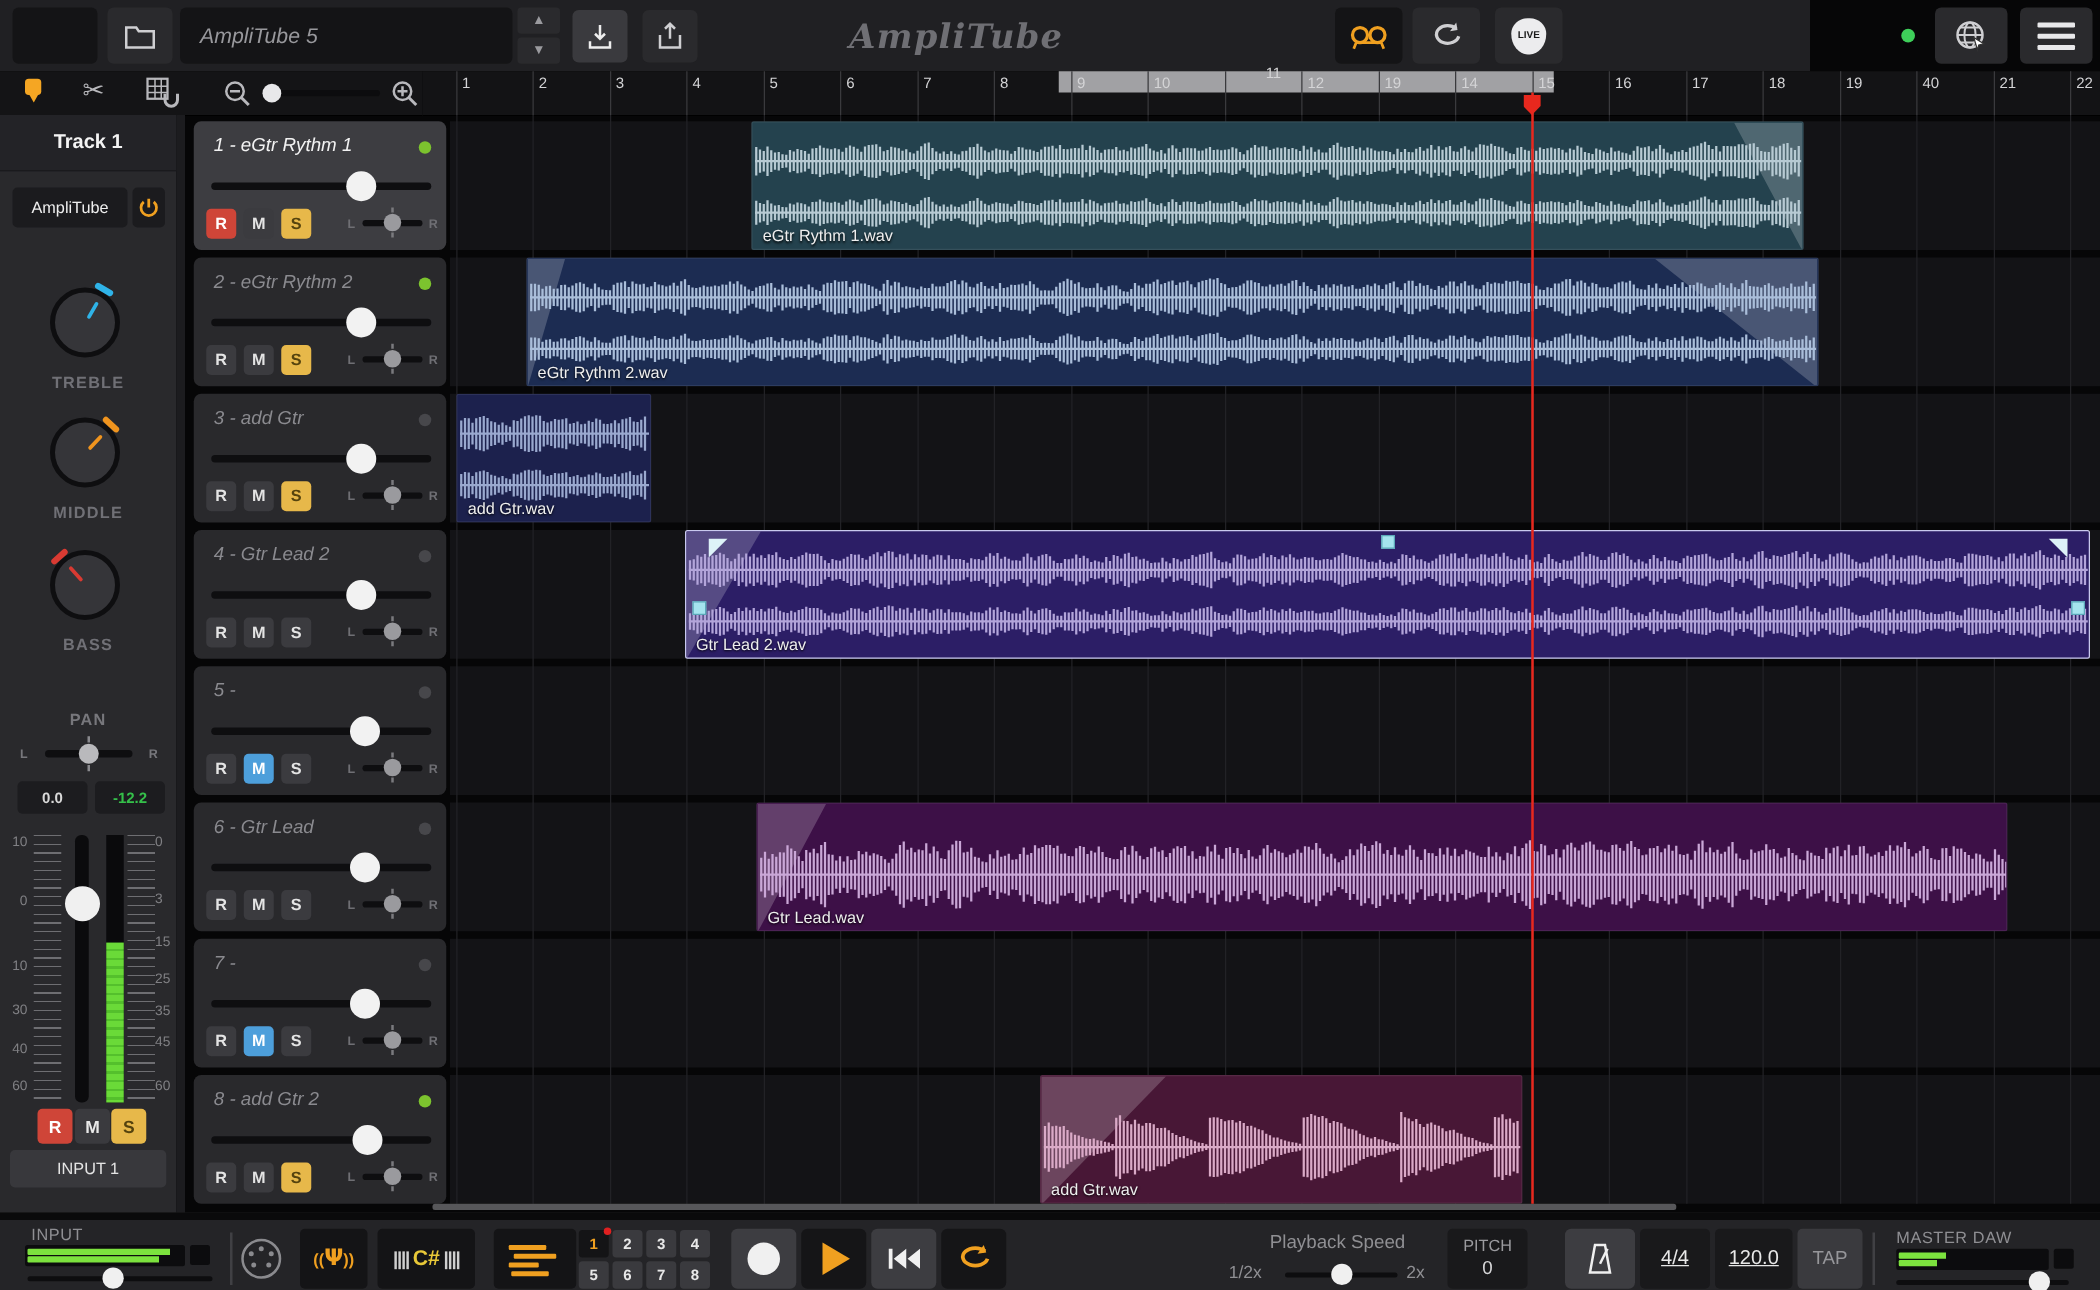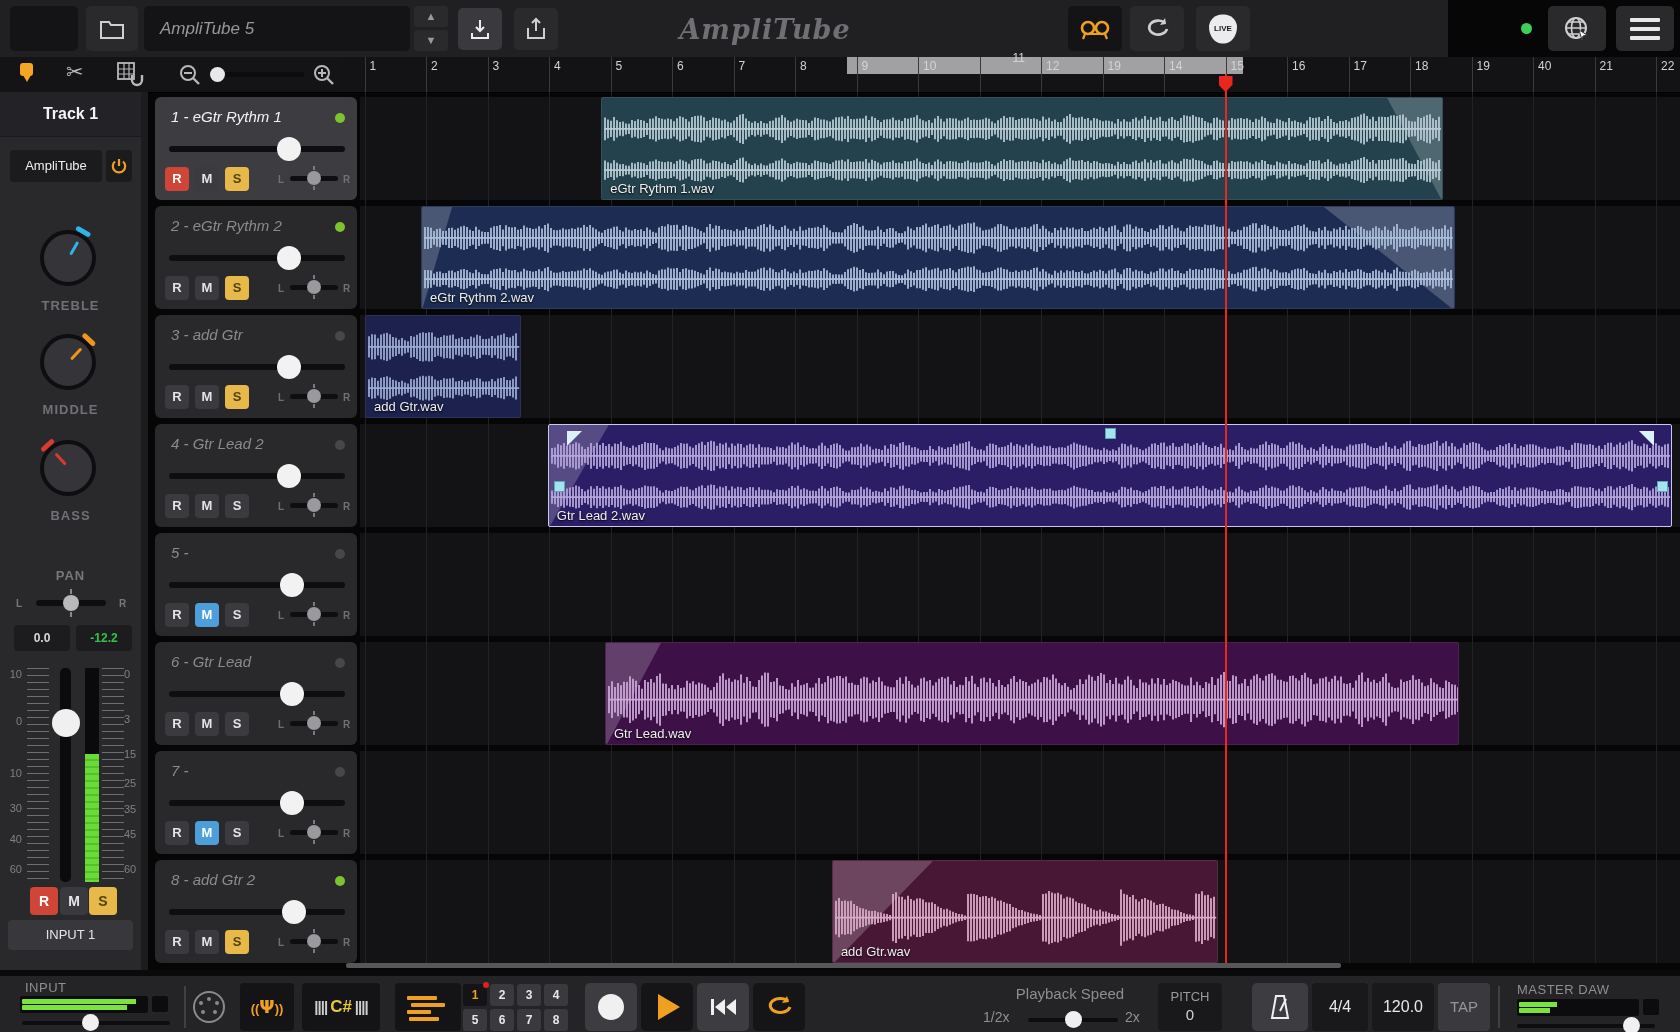--- a/index.html
+++ b/index.html
@@ -119,21 +119,21 @@
   .cnt.on{background:#141416;color:#f0a020;}
   .cnt.on:after{content:"";position:absolute;right:-2px;top:-2px;width:6px;height:6px;border-radius:50%;background:#e02020;}
   #recdot{position:absolute;left:13px;top:11px;width:26px;height:26px;border-radius:50%;background:#f0f0f0;}
   #playtri{position:absolute;left:17px;top:11px;width:0;height:0;border-left:22px solid #f0a020;border-top:13px solid transparent;border-bottom:13px solid transparent;}
   #timedisp{position:absolute;left:820px;top:7px;width:156px;height:48px;background:#0b0b0c;border-radius:4px;
     color:#f2f2f2;font-family:"DejaVu Sans Mono",monospace;font-style:italic;font-weight:bold;font-size:22px;
     text-align:center;line-height:48px;letter-spacing:0px;}
   #pitchbox{position:absolute;left:1158px;top:7px;width:64px;height:48px;background:#19191b;border-radius:4px;text-align:center;}
   #pitchbox .l1{color:#9a9a9e;font-size:13px;margin-top:6px;}
   #pitchbox .l2{color:#d4d4d6;font-size:15px;margin-top:2px;}
-  .dispbox{position:absolute;top:7px;height:48px;background:#19191b;border-radius:4px;color:#e8e8e8;font-size:16px;text-align:center;line-height:48px;}
+  .dispbox{position:absolute;top:7px;height:48px;background:#19191b;border-radius:4px;color:#e8e8e8;font-size:16px;text-align:center;line-height:48px;text-decoration:underline;}
   #tapbtn{position:absolute;left:1438px;top:7px;width:52px;height:48px;background:#3a3a3e;border-radius:4px;
     color:#96969a;font-size:15px;text-align:center;line-height:48px;}
   .vdiv{position:absolute;top:10px;width:2px;height:42px;background:#404044;}
   #speedlab{position:absolute;left:1000px;top:9px;width:140px;text-align:center;color:#8f8f93;font-size:15px;}
   .spdend{position:absolute;top:33px;color:#8f8f93;font-size:14px;}
   #tunerbtn{position:absolute;left:240px;top:7px;width:54px;height:48px;background:#141416;border-radius:4px;
     color:#f0a020;text-align:center;line-height:48px;font-size:13px;font-weight:bold;}
   #tunerbtn .psi{font-family:"DejaVu Sans",sans-serif;font-size:18px;}
   #notebtn{position:absolute;left:302px;top:7px;width:78px;height:48px;background:#141416;border-radius:4px;
     text-align:center;line-height:48px;font-size:15px;font-weight:bold;color:#cfcfcf;letter-spacing:-1px;}
@@ -604,21 +604,21 @@
       <svg width="1124.22" height="103" style="position: absolute; left: 0px; top: 0px;">
         <path d="M2 30.9H1121.22 M2 72.1H1121.22 M3 23.1V38.7M3 65.5V78.7M6 22.4V39.4M6 65.0V79.2M9 19.1V42.7M9 62.3V81.9M12 20.3V41.5M12 63.2V81.0M15 18.1V43.7M15 61.4V82.8M18 20.8V41.0M18 63.6V80.6M21 19.4V42.4M21 62.5V81.7M24 19.0V42.8M24 62.1V82.1M27 17.2V44.6M27 60.6V83.6M30 18.3V43.5M30 61.5V82.7M33 21.4V40.4M33 64.1V80.1M36 23.9V37.9M36 66.2V78.0M39 22.0V39.8M39 64.6V79.6M42 18.0V43.8M42 61.3V82.9M45 21.0V40.8M45 63.8V80.4M48 17.7V44.1M48 61.0V83.2M51 20.1V41.7M51 63.1V81.1M54 18.0V43.8M54 61.3V82.9M57 20.9V40.9M57 63.7V80.5M60 19.1V42.7M60 62.2V82.0M63 21.4V40.4M63 64.2V80.0M66 18.4V43.4M66 61.7V82.5M69 18.9V42.9M69 62.1V82.1M72 16.8V45.0M72 60.3V83.9M75 20.7V41.1M75 63.6V80.6M78 22.1V39.7M78 64.7V79.5M81 22.9V38.9M81 65.4V78.8M84 20.6V41.2M84 63.5V80.7M87 22.2V39.6M87 64.8V79.4M90 20.1V41.7M90 63.0V81.2M93 19.0V42.8M93 62.2V82.0M96 16.9V44.9M96 60.4V83.8M99 18.0V43.8M99 61.3V82.9M102 18.1V43.7M102 61.4V82.8M105 18.0V43.8M105 61.3V82.9M108 19.7V42.1M108 62.7V81.5M111 23.2V38.6M111 65.6V78.6M114 25.3V36.5M114 67.4V76.8M117 22.2V39.6M117 64.9V79.3M120 23.2V38.6M120 65.7V78.5M123 23.6V38.2M123 66.0V78.2M126 22.0V39.8M126 64.7V79.5M129 20.4V41.4M129 63.3V80.9M132 18.1V43.7M132 61.4V82.8M135 18.8V43.0M135 62.0V82.2M138 18.6V43.2M138 61.8V82.4M141 21.4V40.4M141 64.2V80.0M144 22.8V39.0M144 65.3V78.9M147 20.0V41.8M147 63.0V81.2M150 18.3V43.5M150 61.5V82.7M153 16.8V45.0M153 60.3V83.9M156 20.0V41.8M156 63.0V81.2M159 17.1V44.7M159 60.5V83.7M162 15.7V46.1M162 59.4V84.8M165 16.4V45.4M165 60.0V84.2M168 20.7V41.1M168 63.6V80.6M171 18.3V43.5M171 61.5V82.7M174 19.4V42.4M174 62.5V81.7M177 17.8V44.0M177 61.1V83.1M180 22.6V39.2M180 65.2V79.0M183 18.4V43.4M183 61.6V82.6M186 20.7V41.1M186 63.5V80.7M189 18.6V43.2M189 61.8V82.4M192 19.0V42.8M192 62.2V82.0M195 22.5V39.3M195 65.1V79.1M198 20.2V41.6M198 63.2V81.0M201 18.8V43.0M201 62.0V82.2M204 19.2V42.6M204 62.3V81.9M207 22.7V39.1M207 65.2V79.0M210 19.2V42.6M210 62.3V81.9M213 22.2V39.6M213 64.8V79.4M216 22.2V39.6M216 64.8V79.4M219 22.2V39.6M219 64.8V79.4M222 23.0V38.8M222 65.5V78.7M225 25.1V36.7M225 67.2V77.0M228 21.5V40.3M228 64.2V80.0M231 22.3V39.5M231 64.9V79.3M234 22.1V39.7M234 64.8V79.4M237 23.2V38.6M237 65.6V78.6M240 20.4V41.4M240 63.3V80.9M243 17.5V44.3M243 60.9V83.3M246 19.6V42.2M246 62.7V81.5M249 17.4V44.4M249 60.8V83.4M252 21.9V39.9M252 64.6V79.6M255 20.3V41.5M255 63.3V80.9M258 22.0V39.8M258 64.6V79.6M261 23.4V38.4M261 65.8V78.4M264 23.1V38.7M264 65.6V78.6M267 23.5V38.3M267 65.9V78.3M270 20.4V41.4M270 63.4V80.8M273 17.7V44.1M273 61.0V83.2M276 20.7V41.1M276 63.6V80.6M279 23.3V38.5M279 65.8V78.4M282 19.9V41.9M282 62.9V81.3M285 18.7V43.1M285 61.9V82.3M288 18.2V43.6M288 61.5V82.7M291 20.0V41.8M291 63.0V81.2M294 23.5V38.3M294 65.9V78.3M297 25.4V36.4M297 67.5V76.7M300 25.4V36.4M300 67.5V76.7M303 22.2V39.6M303 64.8V79.4M306 22.3V39.5M306 64.9V79.3M309 21.8V40.0M309 64.5V79.7M312 18.5V43.3M312 61.7V82.5M315 21.4V40.4M315 64.2V80.0M318 19.5V42.3M318 62.6V81.6M321 21.6V40.2M321 64.3V79.9M324 24.5V37.3M324 66.7V77.5M327 23.4V38.4M327 65.8V78.4M330 24.1V37.7M330 66.4V77.8M333 25.0V36.8M333 67.2V77.0M336 20.6V41.2M336 63.5V80.7M339 23.7V38.1M339 66.1V78.1M342 19.0V42.8M342 62.2V82.0M345 19.8V42.0M345 62.8V81.4M348 21.8V40.0M348 64.5V79.7M351 18.0V43.8M351 61.3V82.9M354 17.1V44.7M354 60.6V83.6M357 20.6V41.2M357 63.5V80.7M360 20.1V41.7M360 63.1V81.1M363 22.5V39.3M363 65.1V79.1M366 22.0V39.8M366 64.7V79.5M369 23.6V38.2M369 66.0V78.2M372 25.3V36.5M372 67.5V76.7M375 24.9V36.9M375 67.1V77.1M378 24.9V36.9M378 67.1V77.1M381 21.1V40.7M381 63.9V80.3M384 24.1V37.7M384 66.4V77.8M387 25.6V36.2M387 67.6V76.6M390 21.3V40.5M390 64.0V80.2M393 22.4V39.4M393 65.0V79.2M396 24.1V37.7M396 66.4V77.8M399 22.3V39.5M399 64.9V79.3M402 22.1V39.7M402 64.7V79.5M405 18.9V42.9M405 62.0V82.2M408 20.4V41.4M408 63.4V80.8M411 18.5V43.3M411 61.8V82.4M414 18.2V43.6M414 61.5V82.7M417 17.1V44.7M417 60.6V83.6M420 16.3V45.5M420 59.9V84.3M423 21.6V40.2M423 64.4V79.8M426 22.9V38.9M426 65.4V78.8M429 24.7V37.1M429 66.9V77.3M432 24.2V37.6M432 66.5V77.7M435 25.6V36.2M435 67.6V76.6M438 21.1V40.7M438 63.9V80.3M441 18.5V43.3M441 61.7V82.5M444 18.7V43.1M444 61.9V82.3M447 20.0V41.8M447 63.0V81.2M450 22.5V39.3M450 65.1V79.1M453 21.9V39.9M453 64.6V79.6M456 21.5V40.3M456 64.3V79.9M459 19.9V41.9M459 62.9V81.3M462 17.6V44.2M462 61.0V83.2M465 20.7V41.1M465 63.6V80.6M468 19.0V42.8M468 62.2V82.0M471 20.5V41.3M471 63.4V80.8M474 22.3V39.5M474 64.9V79.3M477 19.4V42.4M477 62.4V81.8M480 20.8V41.0M480 63.7V80.5M483 18.4V43.4M483 61.7V82.5M486 20.9V40.9M486 63.8V80.4M489 22.6V39.2M489 65.1V79.1M492 21.9V39.9M492 64.6V79.6M495 20.5V41.3M495 63.4V80.8M498 21.2V40.6M498 64.0V80.2M501 20.8V41.0M501 63.6V80.6M504 23.0V38.8M504 65.5V78.7M507 23.2V38.6M507 65.7V78.5M510 22.3V39.5M510 64.9V79.3M513 22.2V39.6M513 64.8V79.4M516 22.7V39.1M516 65.3V78.9M519 20.7V41.1M519 63.6V80.6M522 19.3V42.5M522 62.4V81.8M525 17.4V44.4M525 60.8V83.4M528 18.8V43.0M528 62.0V82.2M531 19.7V42.1M531 62.7V81.5M534 20.7V41.1M534 63.5V80.7M537 20.5V41.3M537 63.4V80.8M540 22.4V39.4M540 65.0V79.2M543 22.5V39.3M543 65.1V79.1M546 24.6V37.2M546 66.9V77.3M549 24.2V37.6M549 66.5V77.7M552 25.2V36.6M552 67.3V76.9M555 22.8V39.0M555 65.3V78.9M558 24.6V37.2M558 66.9V77.3M561 25.7V36.1M561 67.8V76.4M564 24.3V37.5M564 66.6V77.6M567 25.6V36.2M567 67.7V76.5M570 22.2V39.6M570 64.8V79.4M573 18.4V43.4M573 61.7V82.5M576 19.0V42.8M576 62.2V82.0M579 21.3V40.5M579 64.1V80.1M582 19.4V42.4M582 62.5V81.7M585 22.6V39.2M585 65.2V79.0M588 22.3V39.5M588 64.9V79.3M591 24.0V37.8M591 66.3V77.9M594 25.2V36.6M594 67.4V76.8M597 23.6V38.2M597 66.0V78.2M600 21.8V40.0M600 64.5V79.7M603 18.8V43.0M603 61.9V82.3M606 18.3V43.5M606 61.6V82.6M609 20.0V41.8M609 63.0V81.2M612 17.7V44.1M612 61.0V83.2M615 17.6V44.2M615 61.0V83.2M618 21.5V40.3M618 64.3V79.9M621 20.5V41.3M621 63.4V80.8M624 17.9V43.9M624 61.3V82.9M627 21.7V40.1M627 64.4V79.8M630 22.0V39.8M630 64.7V79.5M633 20.7V41.1M633 63.6V80.6M636 18.3V43.5M636 61.6V82.6M639 18.5V43.3M639 61.7V82.5M642 21.1V40.7M642 63.9V80.3M645 19.8V42.0M645 62.9V81.3M648 17.9V43.9M648 61.3V82.9M651 20.3V41.5M651 63.2V81.0M654 17.2V44.6M654 60.7V83.5M657 19.9V41.9M657 62.9V81.3M660 22.1V39.7M660 64.8V79.4M663 23.1V38.7M663 65.6V78.6M666 21.0V40.8M666 63.8V80.4M669 22.1V39.7M669 64.7V79.5M672 18.8V43.0M672 62.0V82.2M675 22.7V39.1M675 65.2V79.0M678 24.7V37.1M678 67.0V77.2M681 24.2V37.6M681 66.5V77.7M684 25.3V36.5M684 67.4V76.8M687 20.7V41.1M687 63.6V80.6M690 18.1V43.7M690 61.4V82.8M693 22.1V39.7M693 64.8V79.4M696 24.2V37.6M696 66.5V77.7M699 25.3V36.5M699 67.4V76.8M702 22.8V39.0M702 65.3V78.9M705 23.6V38.2M705 66.0V78.2M708 23.4V38.4M708 65.8V78.4M711 20.1V41.7M711 63.1V81.1M714 19.3V42.5M714 62.4V81.8M717 16.6V45.2M717 60.2V84.0M720 20.1V41.7M720 63.1V81.1M723 18.2V43.6M723 61.4V82.8M726 19.3V42.5M726 62.4V81.8M729 20.3V41.5M729 63.2V81.0M732 23.0V38.8M732 65.5V78.7M735 23.0V38.8M735 65.5V78.7M738 20.4V41.4M738 63.3V80.9M741 17.3V44.5M741 60.7V83.5M744 16.7V45.1M744 60.3V83.9M747 19.0V42.8M747 62.2V82.0M750 17.8V44.0M750 61.1V83.1M753 19.7V42.1M753 62.7V81.5M756 22.7V39.1M756 65.3V78.9M759 25.0V36.8M759 67.2V77.0M762 22.4V39.4M762 65.0V79.2M765 24.1V37.7M765 66.4V77.8M768 25.7V36.1M768 67.7V76.5M771 22.2V39.6M771 64.8V79.4M774 19.0V42.8M774 62.1V82.1M777 21.5V40.3M777 64.2V80.0M780 23.9V37.9M780 66.3V77.9M783 20.5V41.3M783 63.4V80.8M786 23.2V38.6M786 65.6V78.6M789 23.3V38.5M789 65.8V78.4M792 23.7V38.1M792 66.1V78.1M795 25.3V36.5M795 67.4V76.8M798 21.6V40.2M798 64.4V79.8M801 19.6V42.2M801 62.6V81.6M804 20.5V41.3M804 63.4V80.8M807 19.2V42.6M807 62.3V81.9M810 19.0V42.8M810 62.2V82.0M813 18.4V43.4M813 61.6V82.6M816 17.9V43.9M816 61.2V83.0M819 20.2V41.6M819 63.1V81.1M822 21.8V40.0M822 64.5V79.7M825 23.1V38.7M825 65.6V78.6M828 23.0V38.8M828 65.5V78.7M831 21.2V40.6M831 64.0V80.2M834 20.5V41.3M834 63.4V80.8M837 17.3V44.5M837 60.7V83.5M840 22.1V39.7M840 64.8V79.4M843 23.6V38.2M843 66.0V78.2M846 20.7V41.1M846 63.6V80.6M849 23.9V37.9M849 66.3V77.9M852 22.4V39.4M852 65.0V79.2M855 18.6V43.2M855 61.8V82.4M858 16.3V45.5M858 59.9V84.3M861 15.8V46.0M861 59.5V84.7M864 21.2V40.6M864 64.0V80.2M867 22.1V39.7M867 64.7V79.5M870 19.1V42.7M870 62.2V82.0M873 19.7V42.1M873 62.7V81.5M876 20.3V41.5M876 63.2V81.0M879 19.0V42.8M879 62.2V82.0M882 18.2V43.6M882 61.5V82.7M885 17.0V44.8M885 60.5V83.7M888 15.7V46.1M888 59.4V84.8M891 20.8V41.0M891 63.6V80.6M894 18.2V43.6M894 61.5V82.7M897 16.3V45.5M897 59.9V84.3M900 21.3V40.5M900 64.1V80.1M903 18.1V43.7M903 61.4V82.8M906 21.6V40.2M906 64.3V79.9M909 24.2V37.6M909 66.5V77.7M912 22.8V39.0M912 65.3V78.9M915 18.3V43.5M915 61.6V82.6M918 20.1V41.7M918 63.1V81.1M921 17.8V44.0M921 61.2V83.0M924 17.0V44.8M924 60.4V83.8M927 18.0V43.8M927 61.3V82.9M930 18.7V43.1M930 61.9V82.3M933 22.3V39.5M933 64.9V79.3M936 24.4V37.4M936 66.7V77.5M939 25.7V36.1M939 67.8V76.4M942 24.8V37.0M942 67.0V77.2M945 24.9V36.9M945 67.1V77.1M948 22.0V39.8M948 64.7V79.5M951 20.1V41.7M951 63.1V81.1M954 21.2V40.6M954 64.0V80.2M957 19.3V42.5M957 62.4V81.8M960 18.0V43.8M960 61.3V82.9M963 22.3V39.5M963 64.9V79.3M966 19.1V42.7M966 62.3V81.9M969 23.2V38.6M969 65.7V78.5M972 20.7V41.1M972 63.6V80.6M975 21.9V39.9M975 64.6V79.6M978 19.5V42.3M978 62.6V81.6M981 19.3V42.5M981 62.4V81.8M984 19.2V42.6M984 62.3V81.9M987 20.3V41.5M987 63.2V81.0M990 21.8V40.0M990 64.5V79.7M993 23.8V38.0M993 66.1V78.1M996 22.3V39.5M996 64.9V79.3M999 23.8V38.0M999 66.2V78.0M1002 23.8V38.0M1002 66.2V78.0M1005 23.5V38.3M1005 65.9V78.3M1008 21.5V40.3M1008 64.2V80.0M1011 21.3V40.5M1011 64.0V80.2M1014 22.1V39.7M1014 64.8V79.4M1017 24.7V37.1M1017 66.9V77.3M1020 25.1V36.7M1020 67.3V76.9M1023 19.8V42.0M1023 62.8V81.4M1026 17.8V44.0M1026 61.2V83.0M1029 17.9V43.9M1029 61.2V83.0M1032 18.6V43.2M1032 61.8V82.4M1035 19.4V42.4M1035 62.5V81.7M1038 19.7V42.1M1038 62.7V81.5M1041 18.9V42.9M1041 62.1V82.1M1044 20.1V41.7M1044 63.1V81.1M1047 22.8V39.0M1047 65.4V78.8M1050 20.8V41.0M1050 63.7V80.5M1053 23.9V37.9M1053 66.2V78.0M1056 19.9V41.9M1056 62.9V81.3M1059 17.8V44.0M1059 61.2V83.0M1062 17.8V44.0M1062 61.2V83.0M1065 21.8V40.0M1065 64.5V79.7M1068 19.4V42.4M1068 62.4V81.8M1071 17.5V44.3M1071 60.9V83.3M1074 20.0V41.8M1074 63.0V81.2M1077 18.3V43.5M1077 61.6V82.6M1080 16.4V45.4M1080 60.0V84.2M1083 15.2V46.6M1083 59.0V85.2M1086 18.9V42.9M1086 62.1V82.1M1089 20.7V41.1M1089 63.6V80.6M1092 21.3V40.5M1092 64.0V80.2M1095 18.6V43.2M1095 61.8V82.4M1098 19.5V42.3M1098 62.5V81.7M1101 23.0V38.8M1101 65.5V78.7M1104 20.5V41.3M1104 63.4V80.8M1107 18.2V43.6M1107 61.5V82.7M1110 20.5V41.3M1110 63.4V80.8M1113 21.8V40.0M1113 64.5V79.7M1116 19.5V42.3M1116 62.6V81.6M1119 18.8V43.0M1119 62.0V82.2" stroke="#b3a5da" stroke-width="1.8" fill="none"></path>
       </svg>
       <div class="clabel">Gtr Lead 2.wav</div>
       <div class="htriL" style="left: 18px; top: 6px;"></div>
       <div class="htriR" style="left: 1090.22px; top: 6px;"></div>
       <div class="hsq" style="left: 5px; top: 56px;"></div>
       <div class="hsq" style="left: 556.11px; top: 3px;"></div>
       <div class="hsq" style="left: 1108.22px; top: 56px;"></div>
     </div>
-    <div class="clip" style="left: 604.965px; top: 642px; width: 854px; background: rgb(61, 16, 71);">
+    <div class="clip" style="left: 604.965px; top: 642px; width: 1001px; background: rgb(61, 16, 71);">
       <div class="wedge wedgeL" style="width: 55px;"></div>
       <svg width="1009.8299999999998" height="103" style="position: absolute; left: 0px; top: 0px;">
         <path d="M2 56.7H1006.8299999999998 M3 43.1V70.2M6 38.3V75.0M9 43.9V69.4M12 40.1V73.2M15 42.3V71.0M18 38.7V74.6M21 38.9V74.4M24 33.2V80.1M27 35.8V77.5M30 37.7V75.6M33 42.0V71.3M36 45.7V67.6M39 36.9V76.4M42 38.9V74.4M45 36.0V77.3M48 39.6V73.7M51 32.9V80.4M54 30.6V82.7M57 40.4V72.9M60 40.7V72.6M63 45.3V68.0M66 42.0V71.3M69 46.2V67.1M72 42.0V71.3M75 44.9V68.4M78 44.5V68.8M81 37.8V75.5M84 40.3V73.0M87 38.3V75.0M90 41.4V71.9M93 39.5V73.8M96 40.6V72.7M99 41.8V71.5M102 44.4V68.9M105 47.2V66.1M108 43.9V69.4M111 39.8V73.5M114 32.9V80.4M117 30.2V83.1M120 36.7V76.6M123 35.2V78.1M126 38.8V74.5M129 36.5V76.8M132 37.2V76.1M135 31.5V81.8M138 39.7V73.6M141 34.1V79.2M144 37.9V75.4M147 43.6V69.7M150 44.1V69.2M153 37.1V76.2M156 32.6V80.7M159 29.5V83.8M162 29.8V83.5M165 39.0V74.3M168 38.4V74.9M171 35.1V78.2M174 42.4V70.9M177 43.1V70.2M180 46.1V67.2M183 46.7V66.6M186 40.3V73.0M189 43.8V69.5M192 37.1V76.2M195 42.3V71.0M198 41.6V71.7M201 39.9V73.4M204 44.7V68.6M207 44.4V68.9M210 40.2V73.1M213 34.9V78.4M216 40.7V72.6M219 39.3V74.0M222 33.1V80.2M225 35.6V77.7M228 34.6V78.7M231 32.9V80.4M234 33.0V80.3M237 35.3V78.0M240 33.6V79.7M243 39.9V73.4M246 39.8V73.5M249 41.8V71.5M252 42.0V71.3M255 35.6V77.7M258 33.7V79.6M261 34.5V78.8M264 40.2V73.1M267 37.5V75.8M270 38.9V74.4M273 34.2V79.1M276 38.5V74.8M279 42.5V70.8M282 43.4V69.9M285 44.3V69.0M288 44.2V69.1M291 37.1V76.2M294 34.6V78.7M297 40.8V72.5M300 33.5V79.8M303 37.9V75.4M306 41.6V71.7M309 44.4V68.9M312 42.6V70.7M315 35.6V77.7M318 34.4V78.9M321 38.3V75.0M324 37.1V76.2M327 42.6V70.7M330 39.3V74.0M333 35.8V77.5M336 34.0V79.3M339 35.4V77.9M342 33.8V79.5M345 41.5V71.8M348 37.9V75.4M351 44.0V69.3M354 41.8V71.5M357 42.2V71.1M360 34.1V79.2M363 38.2V75.1M366 32.7V80.6M369 40.7V72.6M372 44.0V69.3M375 35.4V77.9M378 34.6V78.7M381 39.3V74.0M384 35.3V78.0M387 40.1V73.2M390 43.5V69.8M393 37.0V76.3M396 42.1V71.2M399 43.9V69.4M402 41.2V72.1M405 35.8V77.5M408 33.0V80.3M411 39.1V74.2M414 36.3V77.0M417 37.9V75.4M420 39.1V74.2M423 42.7V70.6M426 40.7V72.6M429 39.5V73.8M432 36.6V76.7M435 39.2V74.1M438 34.0V79.3M441 34.4V78.9M444 36.7V76.6M447 31.4V81.9M450 35.5V77.8M453 39.9V73.4M456 42.3V71.0M459 39.9V73.4M462 43.8V69.5M465 46.8V66.5M468 44.9V68.4M471 41.9V71.4M474 36.3V77.0M477 41.1V72.2M480 36.6V76.7M483 31.8V81.5M486 33.7V79.6M489 37.8V75.5M492 32.9V80.4M495 29.9V83.4M498 31.5V81.8M501 40.0V73.3M504 37.0V76.3M507 41.0V72.3M510 34.7V78.6M513 40.6V72.7M516 41.6V71.7M519 36.7V76.6M522 33.2V80.1M525 36.7V76.6M528 42.4V70.9M531 44.9V68.4M534 36.3V77.0M537 39.4V73.9M540 39.5V73.8M543 41.7V71.6M546 35.6V77.7M549 40.6V72.7M552 35.0V78.3M555 41.6V71.7M558 36.0V77.3M561 41.9V71.4M564 40.3V73.0M567 36.7V76.6M570 38.1V75.2M573 39.2V74.1M576 41.3V72.0M579 42.5V70.8M582 42.6V70.7M585 34.4V78.9M588 42.2V71.1M591 38.8V74.5M594 42.2V71.1M597 45.1V68.2M600 39.1V74.2M603 40.4V72.9M606 34.0V79.3M609 42.0V71.3M612 35.4V77.9M615 31.7V81.6M618 29.1V84.2M621 37.7V75.6M624 38.1V75.2M627 32.2V81.1M630 33.3V80.0M633 41.2V72.1M636 40.3V73.0M639 36.1V77.2M642 42.9V70.4M645 36.6V76.7M648 32.8V80.5M651 31.2V82.1M654 34.9V78.4M657 37.4V75.9M660 32.7V80.6M663 30.9V82.4M666 30.2V83.1M669 32.5V80.8M672 36.7V76.6M675 36.8V76.5M678 38.2V75.1M681 38.7V74.6M684 33.0V80.3M687 32.5V80.8M690 35.3V78.0M693 37.5V75.8M696 32.0V81.3M699 29.7V83.6M702 34.5V78.8M705 36.1V77.2M708 41.2V72.1M711 40.6V72.7M714 35.5V77.8M717 35.3V78.0M720 33.7V79.6M723 38.7V74.6M726 35.8V77.5M729 32.7V80.6M732 37.6V75.7M735 33.5V79.8M738 40.3V73.0M741 40.9V72.4M744 39.9V73.4M747 44.7V68.6M750 37.5V75.8M753 32.0V81.3M756 29.4V83.9M759 38.7V74.6M762 35.0V78.3M765 38.7V74.6M768 36.7V76.6M771 39.9V73.4M774 38.3V75.0M777 34.1V79.2M780 30.5V82.8M783 39.8V73.5M786 43.7V69.6M789 45.0V68.3M792 44.6V68.7M795 36.6V76.7M798 39.1V74.2M801 37.9V75.4M804 37.1V76.2M807 32.3V81.0M810 36.7V76.6M813 36.1V77.2M816 39.6V73.7M819 43.2V70.1M822 42.2V71.1M825 35.3V78.0M828 39.4V73.9M831 41.2V72.1M834 44.3V69.0M837 45.1V68.2M840 37.6V75.7M843 39.1V74.2M846 41.3V72.0M849 41.7V71.6M852 44.2V69.1M855 35.1V78.2M858 39.6V73.7M861 35.2V78.1M864 33.9V79.4M867 42.0V71.3M870 37.1V76.2M873 32.7V80.6M876 41.3V72.0M879 40.9V72.4M882 34.2V79.1M885 33.8V79.5M888 39.7V73.6M891 42.2V71.1M894 40.8V72.5M897 38.8V74.5M900 41.7V71.6M903 37.5V75.8M906 33.2V80.1M909 37.6V75.7M912 33.4V79.9M915 34.7V78.6M918 30.5V82.8M921 36.1V77.2M924 42.1V71.2M927 39.5V73.8M930 37.6V75.7M933 33.8V79.5M936 36.1V77.2M939 43.3V70.0M942 44.5V68.8M945 45.0V68.3M948 35.5V77.8M951 35.4V77.9M954 41.7V71.6M957 34.0V79.3M960 36.0V77.3M963 35.7V77.6M966 38.5V74.8M969 40.9V72.4M972 43.9V69.4M975 39.7V73.6M978 40.5V72.8M981 43.9V69.4M984 46.2V67.1M987 46.2V67.1M990 36.4V76.9M993 40.7V72.6M996 44.2V69.1M999 46.4V66.9M1002 42.9V70.4M1005 39.3V74.0" stroke="#caa7d7" stroke-width="1.8" fill="none"></path>
       </svg>
       <div class="clabel">Gtr Lead.wav</div>
     </div>
     <div class="clip" style="left: 831.9px; top: 860px; width: 386.22px; background: rgb(72, 23, 54);">
       <div class="wedge wedgeL" style="width: 100px;"></div>
       <svg width="386.2199999999999" height="103" style="position: absolute; left: 0px; top: 0px;">
         <path d="M2 56.7H383.2199999999999 M3 39.8V73.5M6 37.0V76.3M9 40.0V73.3M12 39.6V73.7M15 40.3V73.0M18 39.8V73.5M21 43.0V70.3M24 45.0V68.3M27 46.8V66.5M30 47.4V65.9M33 48.6V64.7M36 49.8V63.5M39 50.1V63.2M42 49.7V63.6M45 51.2V62.1M48 51.6V61.7M51 52.4V60.9M54 53.0V60.3M57 54.1V59.2M60 33.1V80.2M63 31.2V82.1M66 35.5V77.8M69 35.8V77.5M72 38.4V74.9M75 34.7V78.6M78 37.9V75.4M81 39.5V73.8M84 37.4V75.9M87 37.3V76.0M90 38.4V74.9M93 41.3V72.0M96 41.4V71.9M99 41.2V72.1M102 43.1V70.2M105 45.4V67.9M108 46.9V66.4M111 48.6V64.7M114 47.8V65.5M117 49.6V63.7M120 50.7V62.6M123 52.0V61.3M126 53.0V60.3M129 53.3V60.0M132 54.4V58.9M135 33.1V80.2M138 32.7V80.6M141 33.0V80.3M144 34.1V79.2M147 35.9V77.4M150 35.2V78.1M153 35.0V78.3M156 36.9V76.4M159 35.8V77.5M162 37.3V76.0M165 39.8V73.5M168 39.6V73.7M171 40.9V72.4M174 42.4V70.9M177 43.1V70.2M180 46.0V67.3M183 47.1V66.2M186 48.9V64.4M189 49.0V64.3M192 50.4V62.9M195 51.3V62.0M198 52.2V61.1M201 52.7V60.6M204 53.2V60.1M207 54.0V59.3M210 32.9V80.4M213 32.5V80.8M216 30.1V83.2M219 31.4V81.9M222 32.6V80.7M225 31.7V81.6M228 33.6V79.7M231 37.4V75.9M234 35.7V77.6M237 36.5V76.8M240 37.6V75.7M243 40.4V72.9M246 41.9V71.4M249 42.4V70.9M252 43.3V70.0M255 46.0V67.3M258 47.2V66.1M261 48.7V64.6M264 49.8V63.5M267 48.5V64.8M270 50.4V62.9M273 50.5V62.8M276 51.7V61.6M279 52.9V60.4M282 53.4V59.9M285 54.3V59.0M288 28.5V84.8M291 32.7V80.6M294 33.7V79.6M297 35.9V77.4M300 34.1V79.2M303 38.2V75.1M306 40.6V72.7M309 38.0V75.3M312 37.0V76.3M315 38.8V74.5M318 39.5V73.8M321 41.6V71.7M324 43.9V69.4M327 43.1V70.2M330 42.7V70.6M333 45.1V68.2M336 45.9V67.4M339 48.3V65.0M342 48.8V64.5M345 49.3V64.0M348 51.1V62.2M351 52.3V61.0M354 53.2V60.1M357 53.6V59.7M360 54.3V59.0M363 32.5V80.8M366 33.0V80.3M369 30.3V83.0M372 34.3V79.0M375 33.8V79.5M378 37.2V76.1M381 35.8V77.5" stroke="#daaac7" stroke-width="1.8" fill="none"></path>

